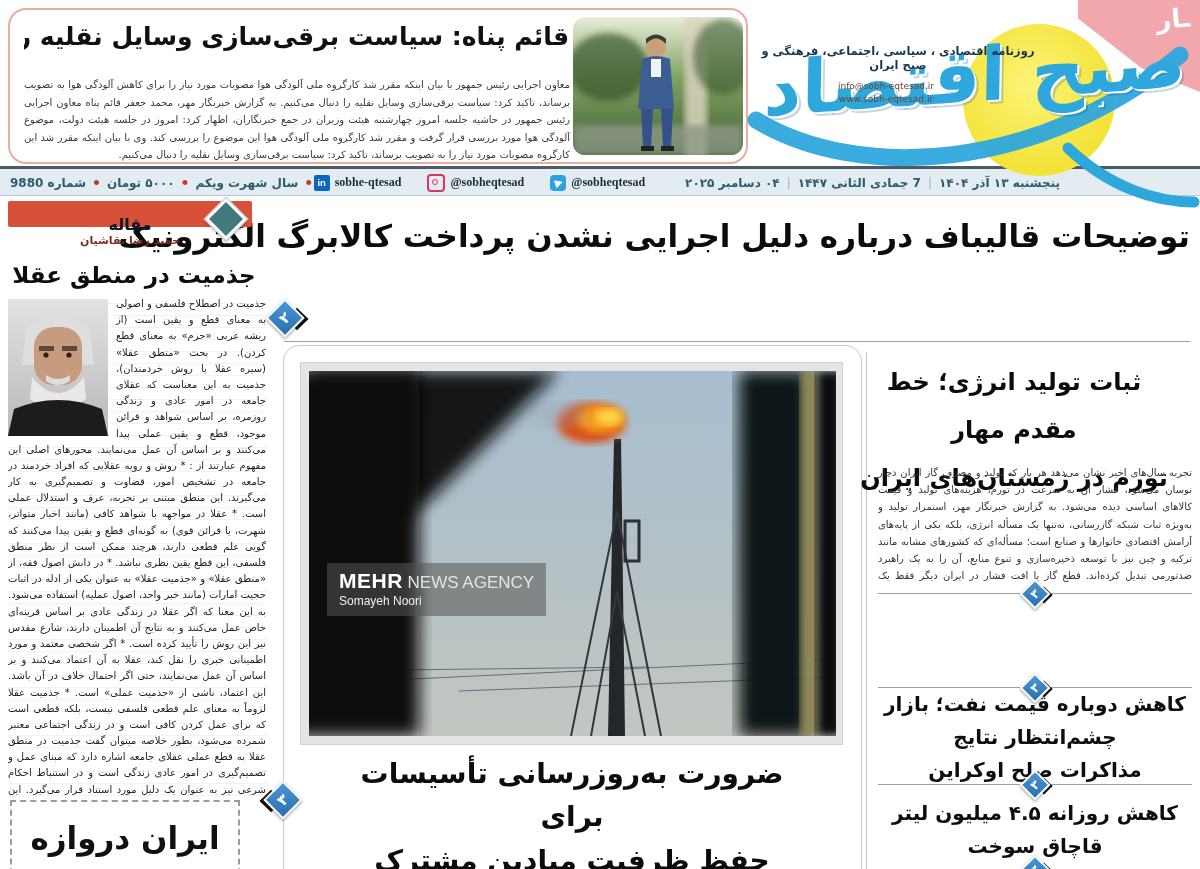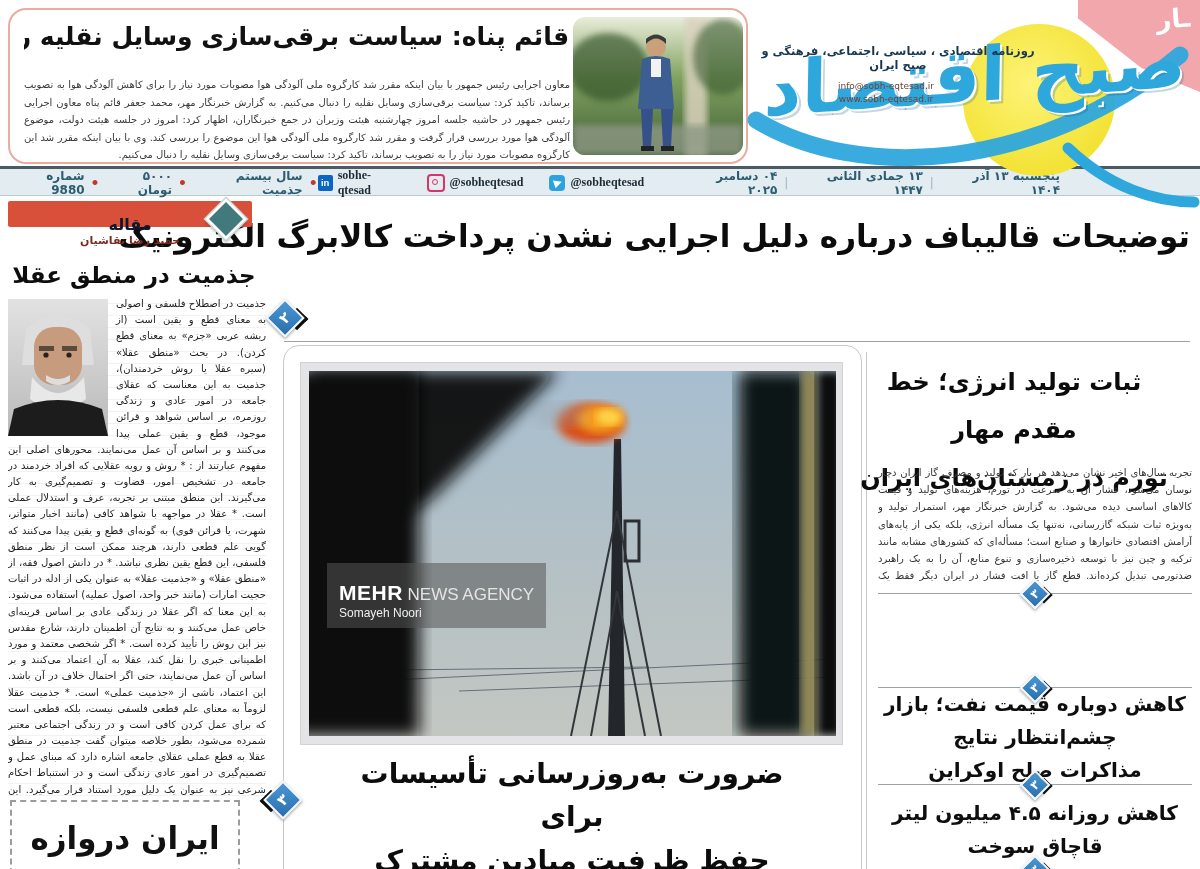--- a/index.html
+++ b/index.html
@@ -83,21 +83,21 @@
   .portrait{float:left;width:100px;height:137px;margin:3px 8px 4px 0;}
   .footer-box{left:10px;top:800px;width:226px;height:80px;border:2px dashed #9c9c9c;background:#fff;
               display:flex;align-items:flex-start;justify-content:center;}
   .footer-box-text{font-size:31px;font-weight:800;color:#111;margin-top:18px;white-space:nowrap;}
 
   
   .center-box{left:283px;top:345px;width:577px;height:560px;border:1.5px solid #c9c9c9;border-radius:16px;}
   .photo-frame{left:300px;top:362px;width:543px;height:383px;background:#e4e4e6;border:1px solid #d2d2d4;
                box-sizing:border-box;padding:8px;}
   .photo-inner{position:relative;width:527px;height:365px;overflow:hidden;}
-  .watermark{position:absolute;left:18px;top:192px;padding:18px 12px 8px 12px;background:rgba(85,85,85,.55);}
+  .watermark{position:absolute;left:18px;top:192px;padding:6px 12px 8px 12px;background:rgba(85,85,85,.55);}
   .wm-line1{color:#fff;font-family:"Liberation Sans",sans-serif;}
   .wm-bold{font-size:21px;font-weight:800;letter-spacing:.5px;}
   .wm-rest{font-size:17px;font-weight:400;color:#e4e4e4;}
   .wm-credit{color:#f0f0f0;font-size:12px;margin-top:1px;font-family:"Liberation Sans",sans-serif;}
   .photo-caption{left:330px;top:752px;width:484px;text-align:center;font-size:28px;font-weight:900;color:#0c0c0c;
                  line-height:1.55;white-space:pre-line;}
 
   
   .vdivider{left:866px;top:352px;width:1px;height:517px;background:#c2c8cc;}
   .rc-title{left:856px;top:358px;width:316px;text-align:center;font-size:24px;font-weight:900;color:#0c0c0c;
@@ -156,21 +156,21 @@
   <div class="abs mh-contact">
     <div>info@sobh-eqtesad.ir</div>
     <div style="font-weight:400">www.sobh-eqtesad.ir</div>
   </div>
 
   <div class="abs info-bar">
     <div class="bar-inner">
       <div class="bar-date">
         <span>پنجشنبه ۱۳ آذر ۱۴۰۴</span>
         <span class="bar-sep">|</span>
-        <span>۱۳ جمادی الثانی ۱۴۴۷</span>
+        <span>7 جمادی الثانی ۱۴۴۷</span>
         <span class="bar-sep">|</span>
         <span>۰۴ دسامبر ۲۰۲۵</span>
       </div>
       <div class="bar-social">
         <div class="soc">
           <span class="li-ic">in</span>
           <span>sobhe-qtesad</span>
         </div>
         <div class="soc">
           <span class="ig-ic">
@@ -180,21 +180,21 @@
         </div>
         <div class="soc">
           <span class="tg-ic">
               <span class="tg-tri"></span>
             </span>
           <span>@sobheqtesad</span>
         </div>
       </div>
       <div class="edition" style="margin-right:auto">
         <span class="red-dot">•</span>
-        <span>سال بیستم جذمیت</span>
+        <span>سال شهرت ویکم</span>
         <span class="red-dot">•</span>
         <span>۵۰۰۰ تومان</span>
         <span class="red-dot">•</span>
         <span>شماره 9880</span>
       </div>
     </div>
   </div>
 
   <div class="abs rtl main-headline">توضیحات قالیباف درباره دلیل اجرایی نشدن پرداخت کالابرگ الکترونیک</div>
   <div class="abs head-rule"></div>

